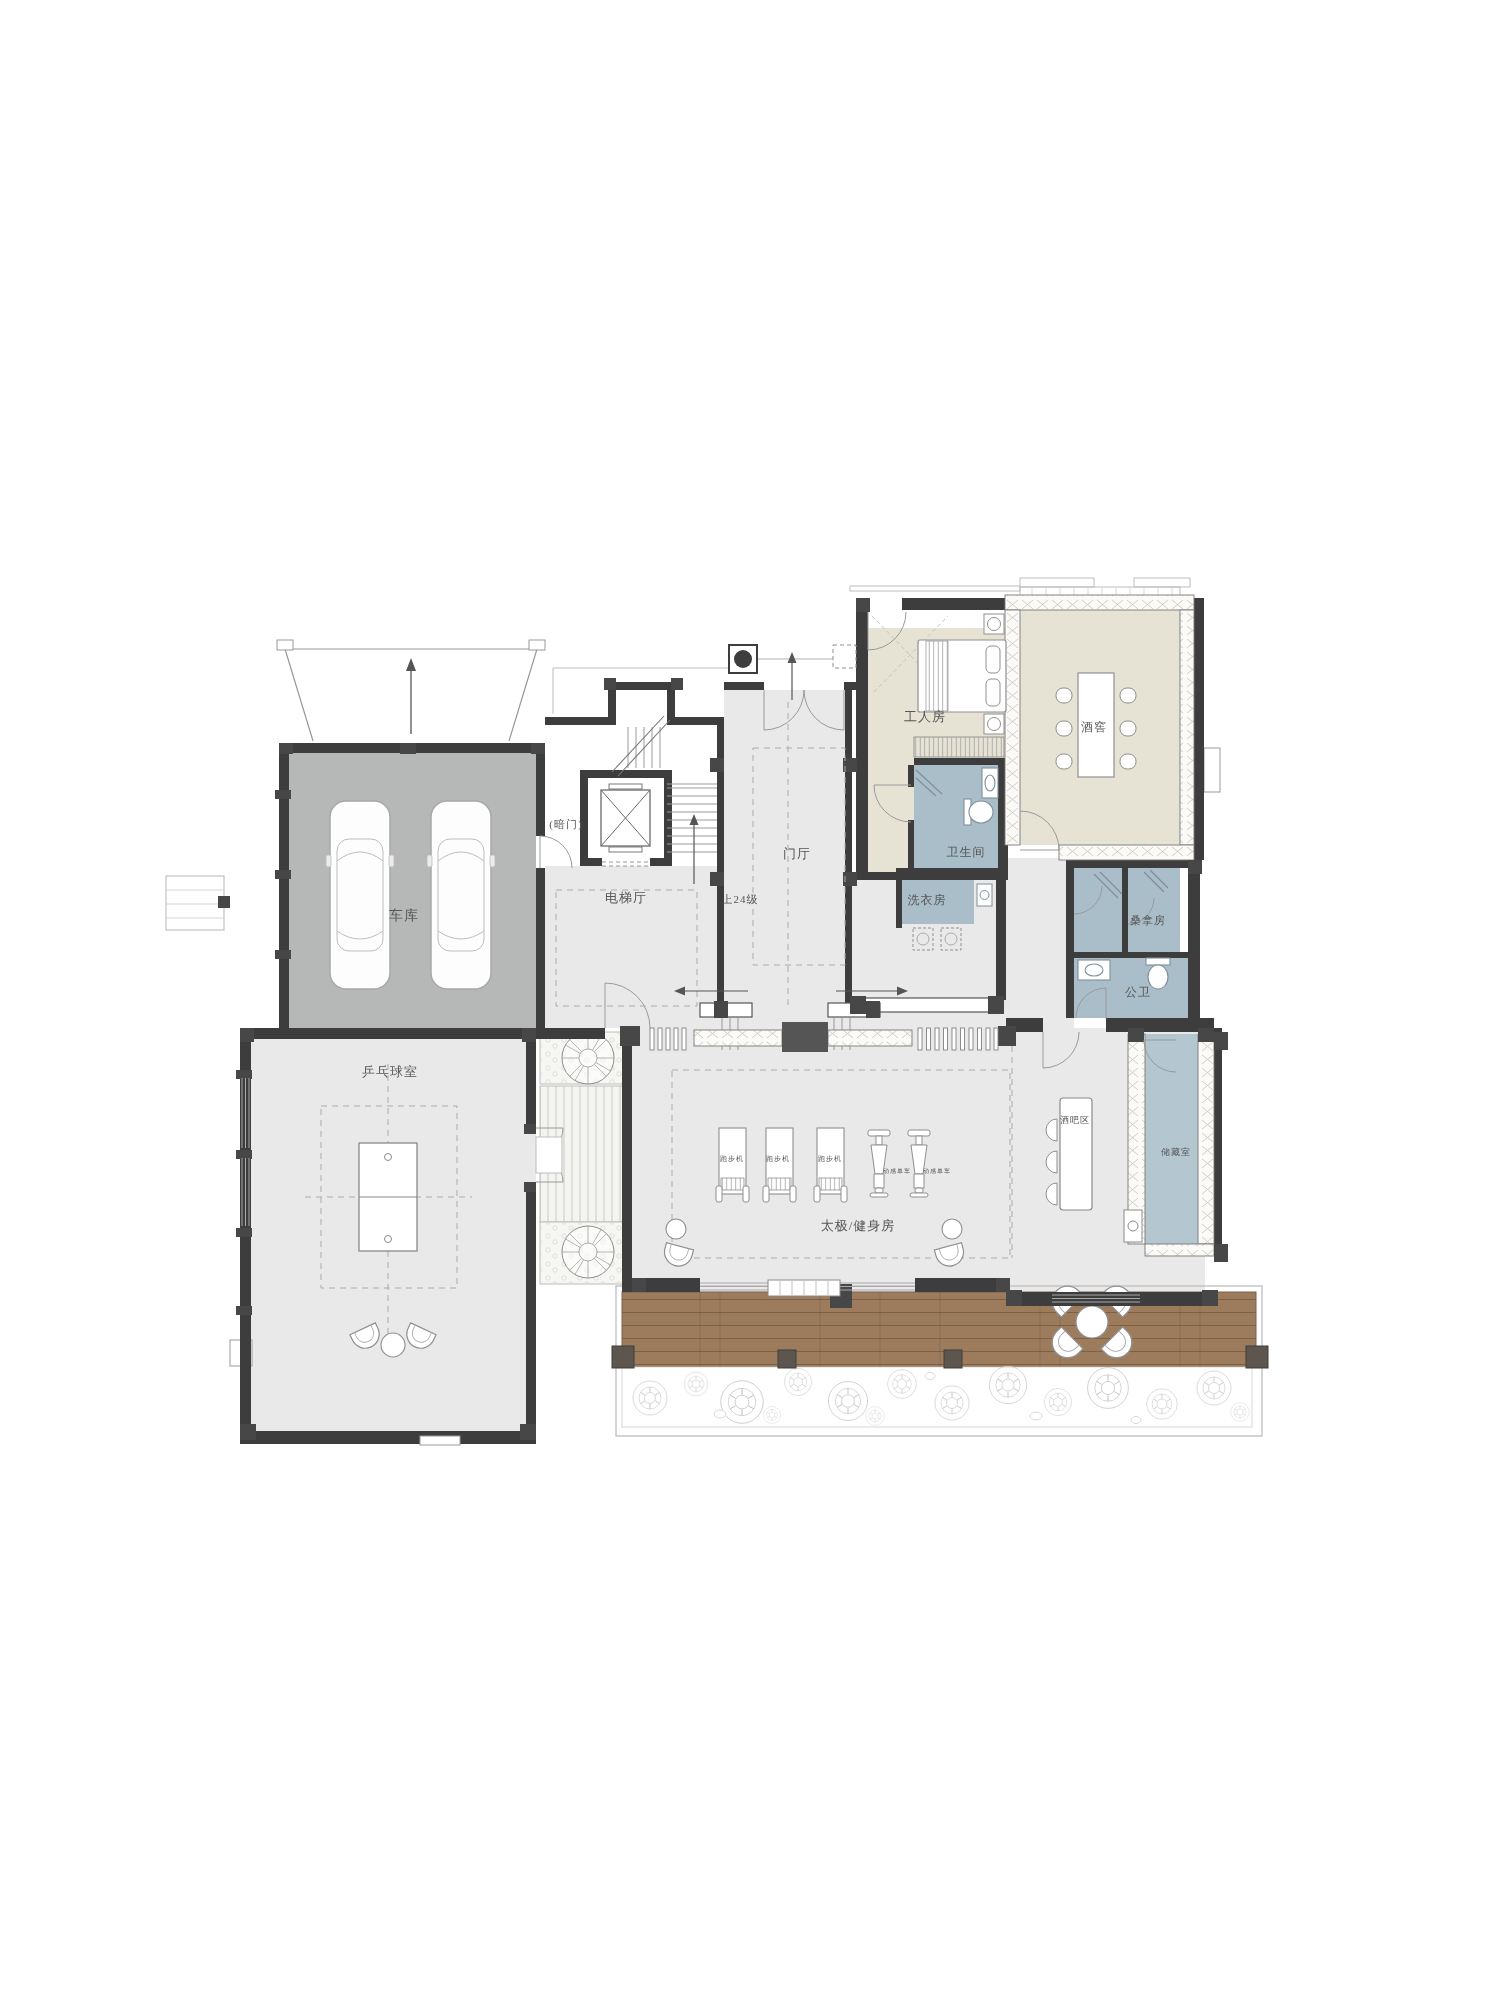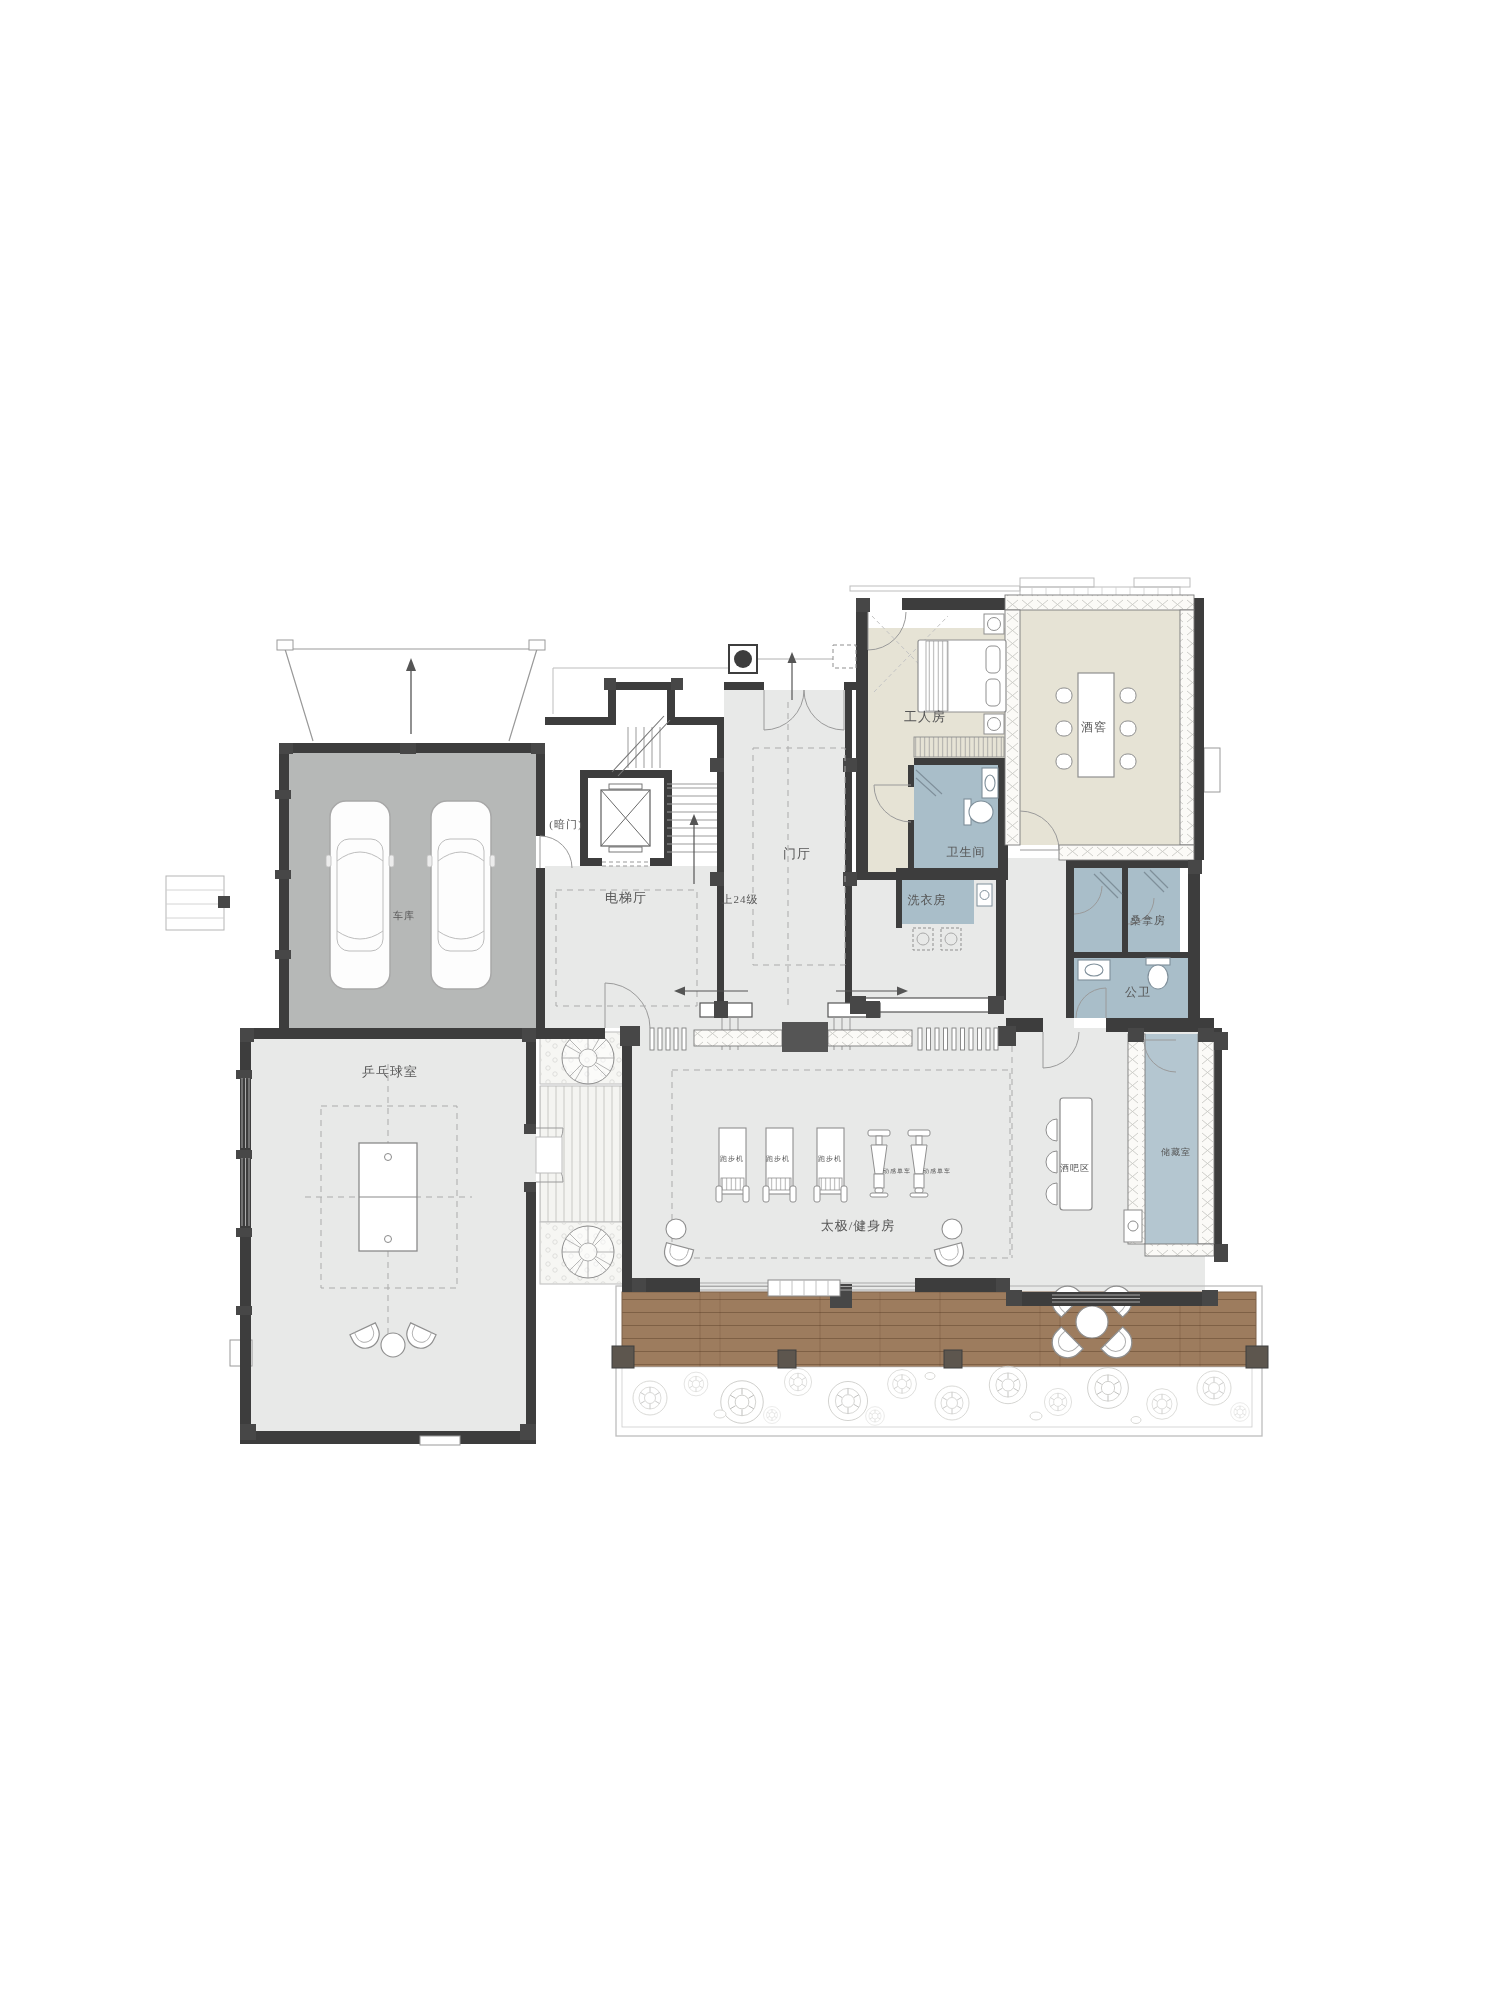--- a/index.html
+++ b/index.html
@@ -468,34 +468,34 @@
   <circle cx="388" cy="1239" r="3.5" fill="#fff" stroke="#8a8a8a"></circle>
   <use href="#fanchair" transform="translate(366,1336) rotate(155)"></use>
   <use href="#fanchair" transform="translate(420,1336) rotate(205)"></use>
   <circle cx="393" cy="1345" r="12" fill="#fff" stroke="#8f8f8f" stroke-width="1.1"></circle>
   <rect x="420" y="1436" width="40" height="9" fill="#fff" stroke="#9a9a9a"></rect>
 </g>
 
 </svg>
 
 <div id="labels">
-      <span class="plan-label" style="left: 404px; top: 916px; font-size: 10px;">车库</span>
+      <span class="plan-label" style="left: 404px; top: 916px; font-size: 14px;">车库</span>
       <span class="plan-label" style="left: 390px; top: 1071px; font-size: 13px;">乒乓球室</span>
       <span class="plan-label" style="left: 626px; top: 897px; font-size: 13px;">电梯厅</span>
       <span class="plan-label" style="left: 797px; top: 853px; font-size: 13px;">门厅</span>
       <span class="plan-label" style="left: 566px; top: 824px; font-size: 11px;">(暗门)</span>
       <span class="plan-label" style="left: 700px; top: 899px; font-size: 11px; margin-left: 40px;">上24级</span>
       <span class="plan-label" style="left: 925px; top: 716px; font-size: 13px;">工人房</span>
       <span class="plan-label" style="left: 966px; top: 852px; font-size: 12px;">卫生间</span>
       <span class="plan-label" style="left: 927px; top: 900px; font-size: 12px;">洗衣房</span>
       <span class="plan-label" style="left: 1094px; top: 727px; font-size: 12px;">酒窖</span>
       <span class="plan-label" style="left: 1148px; top: 920px; font-size: 11px;">桑拿房</span>
       <span class="plan-label" style="left: 1138px; top: 992px; font-size: 12px; text-align: center;">公卫</span>
       <span class="plan-label" style="left: 822px; top: 1225px; font-size: 13px; margin-left: 36px;">太极/健身房</span>
-      <span class="plan-label" style="left: 1075px; top: 1168px; font-size: 9px;">酒吧区</span>
+      <span class="plan-label" style="left: 1075px; top: 1120px; font-size: 9px;">酒吧区</span>
       <span class="plan-label" style="left: 1176px; top: 1152px; font-size: 9px;">储藏室</span>
       <span class="plan-label" style="left: 732px; top: 1159px; font-size: 7px;">跑步机</span>
       <span class="plan-label" style="left: 778px; top: 1159px; font-size: 7px;">跑步机</span>
       <span class="plan-label" style="left: 830px; top: 1159px; font-size: 7px;">跑步机</span>
       <span class="plan-label" style="left: 897px; top: 1171px; font-size: 6px;">动感单车</span>
       <span class="plan-label" style="left: 937px; top: 1171px; font-size: 6px;">动感单车</span>
     </div>
 </div>
 
 </body></html>

